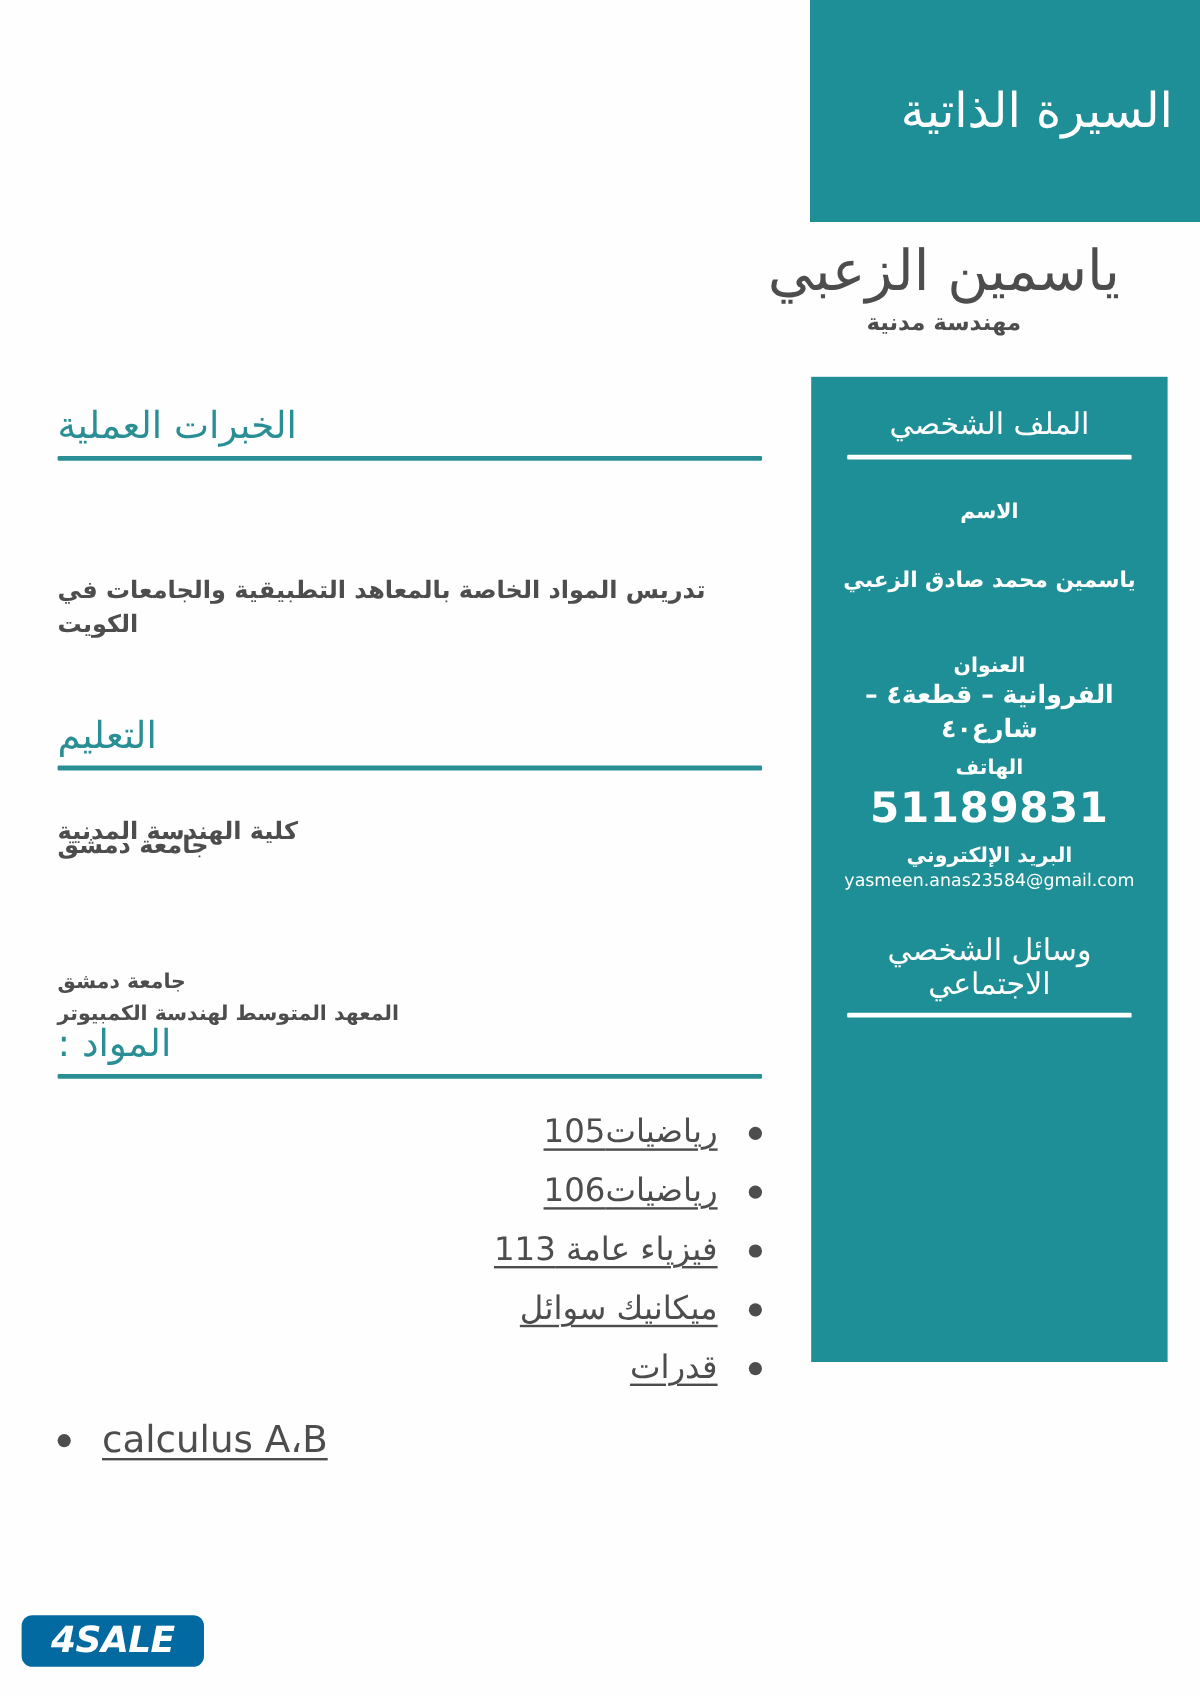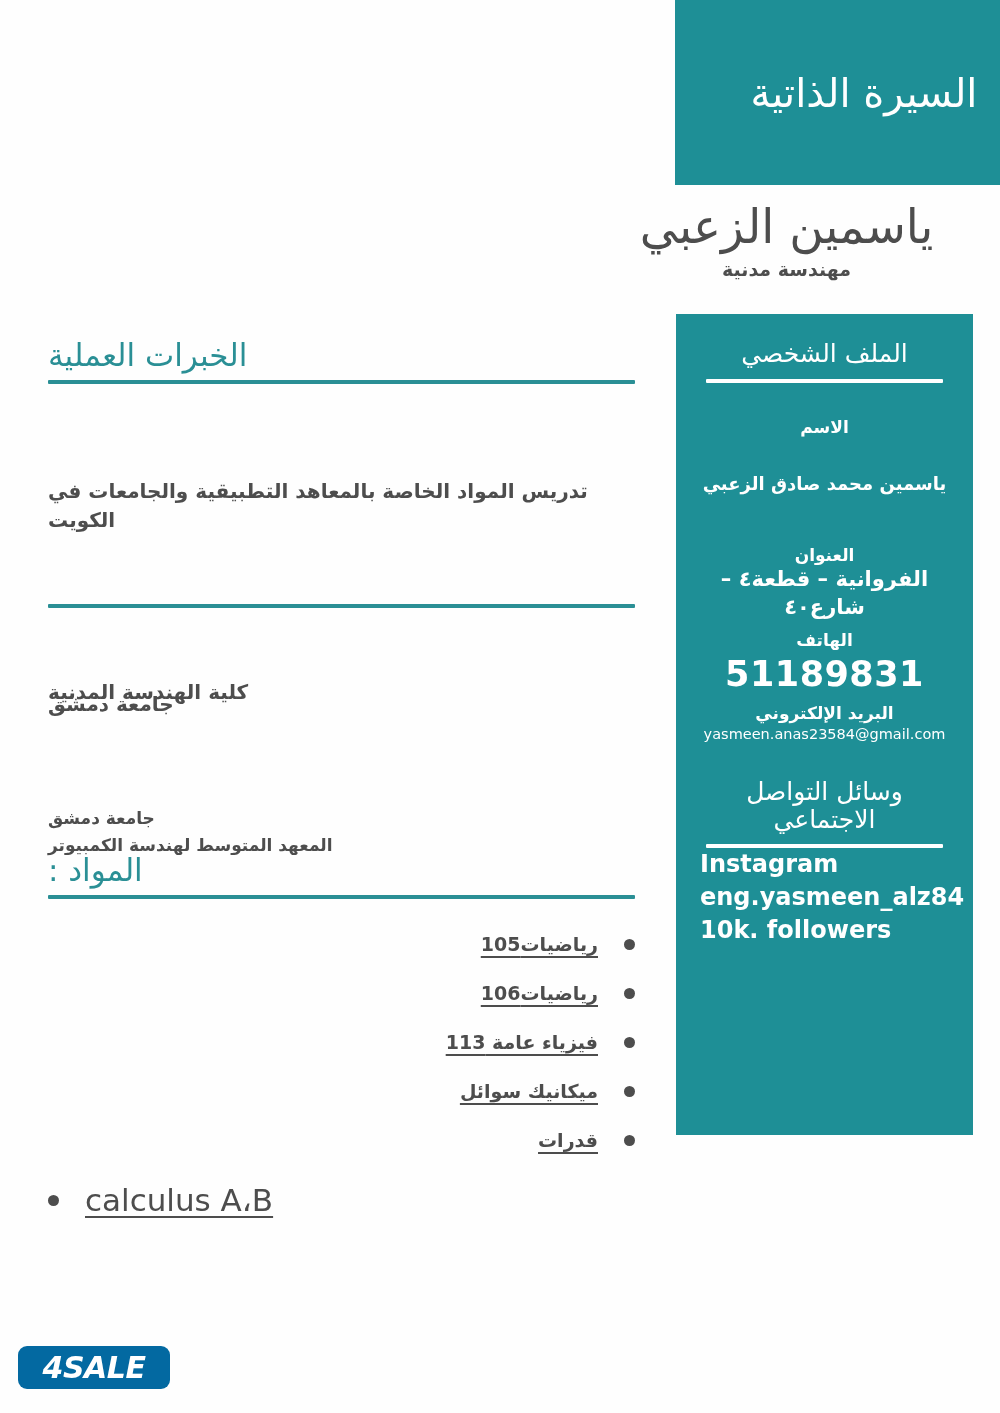--- a/index.html
+++ b/index.html
@@ -225,22 +225,22 @@
     width: 11px;
     height: 11px;
     background: #4d4d4d;
     border-radius: 50%;
     flex: 0 0 auto;
     margin-left: 26px;
     margin-right: 0px;
   }
   .subject-text {
     color: #4d4d4d;
-    font-size: 19px;
-    font-weight: bold;
+    font-size: 27px;
+    font-weight: normal;
     text-decoration: underline;
     text-underline-offset: 5px;
     text-decoration-thickness: 2px;
     line-height: 1.2;
     direction: rtl;
     white-space: nowrap;
   }
   .subject-item.ltr {
     direction: ltr;
     justify-content: flex-start;
@@ -305,40 +305,36 @@
 
     <div class="sb-label gap-addr-label">العنوان</div>
     <div class="sb-address">الفروانية – قطعة٤ – شارع٤٠</div>
 
     <div class="sb-label gap-phone-label">الهاتف</div>
     <div class="sb-phone gap-phone">51189831</div>
 
     <div class="sb-label gap-email-label">البريد الإلكتروني</div>
     <div class="sb-email gap-email">yasmeen.anas23584@gmail.com</div>
 
-    <div class="sb-heading gap-social">وسائل التواصل الاجتماعي</div>
+    <div class="sb-heading gap-social">وسائل الشخصي الاجتماعي</div>
     <div class="sb-rule"></div>
 
-    <div class="sb-social-list">
-      <div class="sb-social-item">Instagram</div>
-      <div class="sb-social-item">eng.yasmeen_alz84</div>
-      <div class="sb-social-item">10k. followers</div>
-    </div>
 
   </div>
 
   <div class="main">
 
     <div class="sec-heading-wrap" style="top:338px;">
       <div class="sec-heading">الخبرات العملية</div>
       <div class="sec-rule"></div>
     </div>
     <div class="body-bold" style="top:477px; left:48px; width:587px;">تدريس المواد الخاصة بالمعاهد التطبيقية والجامعات في الكويت</div>
 
     <div class="sec-heading-wrap" style="top:596px;">
+      <div class="sec-heading">التعليم</div>
       <div class="sec-rule"></div>
     </div>
     <div class="body-bold" style="top:690px; left:48px; width:587px;">جامعة دمشق</div>
     <div class="body-bold" style="top:678px; left:48px; width:587px;">كلية الهندسة المدنية</div>
 
     <div class="body-bold-sm" style="top:806px; left:48px; width:587px;">جامعة دمشق</div>
     <div class="body-bold-sm" style="top:833px; left:48px; width:587px;">المعهد المتوسط لهندسة الكمبيوتر</div>
 
     <div class="sec-heading-wrap" style="top:853px;">
       <div class="sec-heading">المواد :</div>

